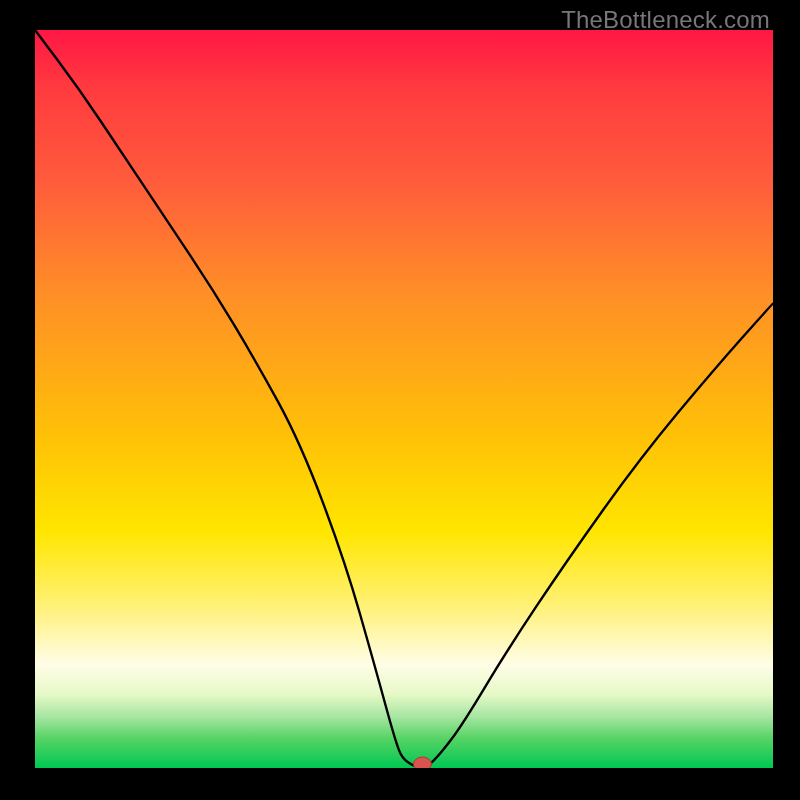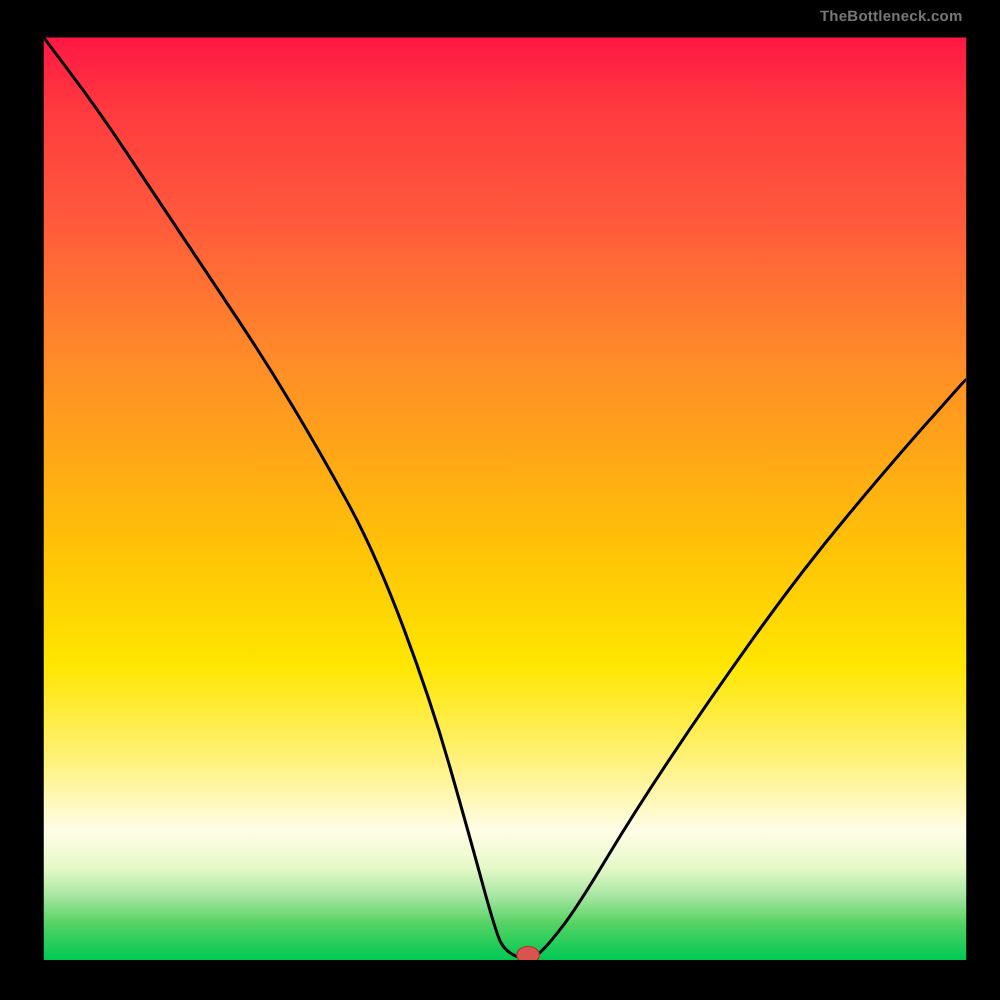--- a/index.html
+++ b/index.html
@@ -45,22 +45,22 @@
     left: 0;
     top: 0;
     width: 738px;
     height: 738px;
   }
   .watermark {
     position: absolute;
     top: 6px;
     right: 30px;
     color: #777;
-    font-size: 12px;
-    font-weight: 700;
+    font-size: 24px;
+    font-weight: 400;
     letter-spacing: 0.2px;
     user-select: none;
   }
   .marker {
     fill: #d9534f;
     stroke: #b03a2e;
     stroke-width: 1;
   }
   path.curve {
     fill: none;

